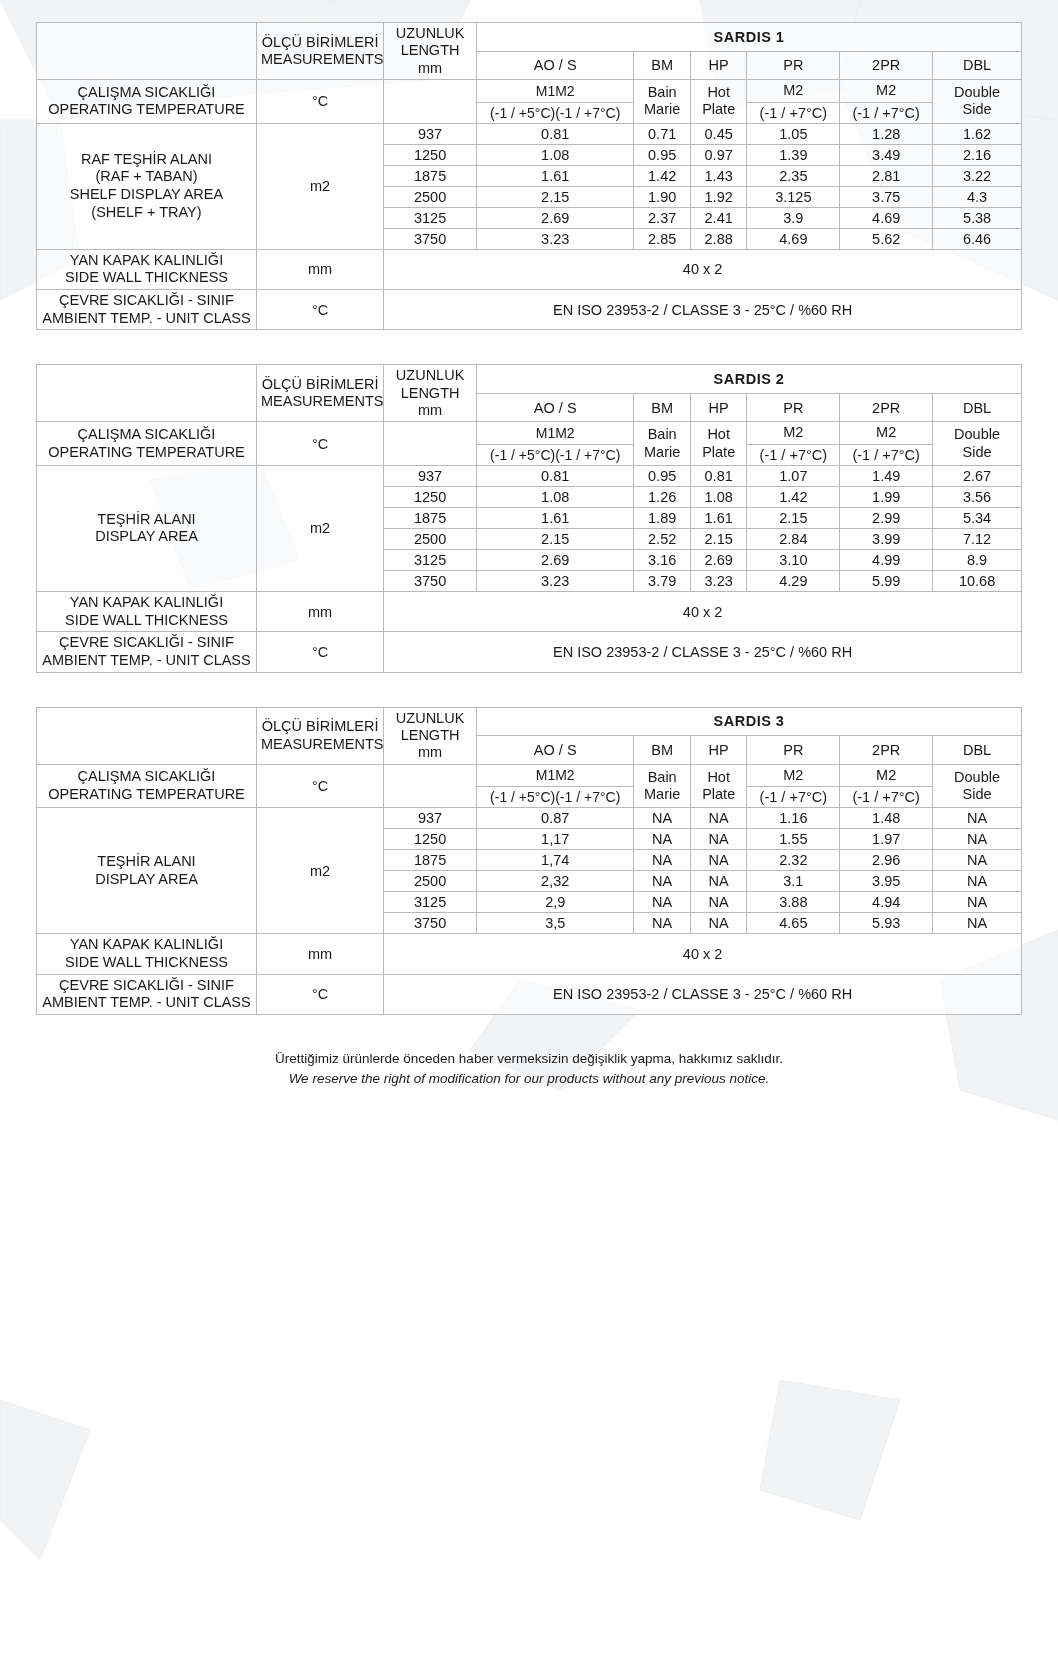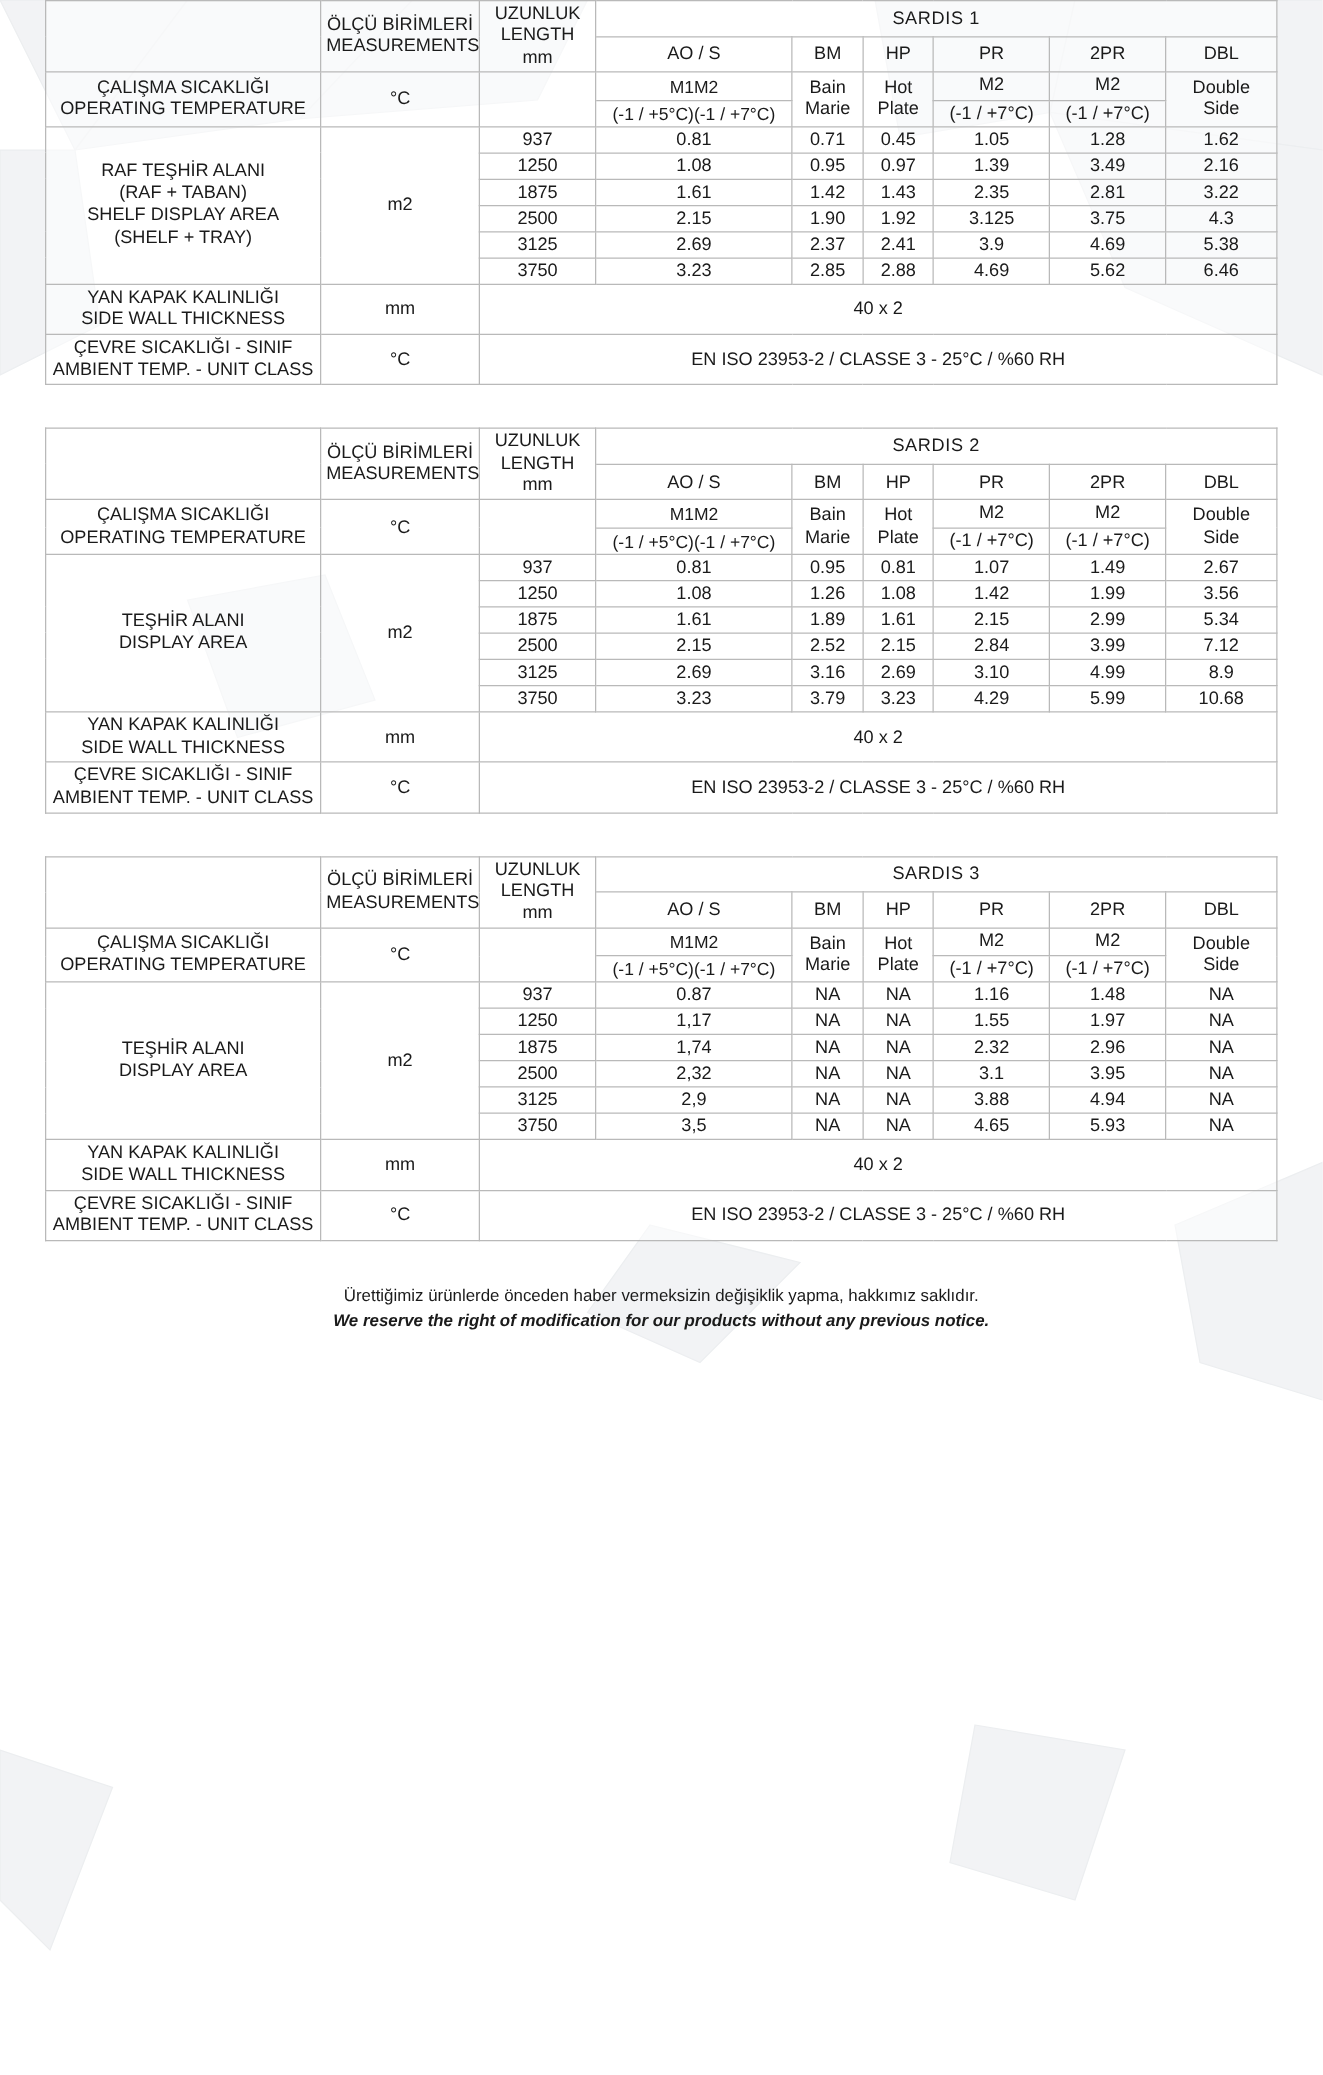--- a/index.html
+++ b/index.html
@@ -13,21 +13,21 @@
     position: relative;
     font-family: "Liberation Sans", sans-serif;
     color: #1a1a1a;
     overflow: hidden;
   }
   .page {
     position: relative;
     width: 1058px;
     height: 1660px;
     box-sizing: border-box;
-    padding: 0 36px 0 36px;
+    padding: 22px 36px 0 36px;
     background: #ffffff;
   }
   
   .bg-deco {
     position: absolute;
     top: 0; left: 0;
     width: 1058px;
     height: 1660px;
     pointer-events: none;
     z-index: 0;
@@ -57,21 +57,21 @@
     padding-left: 10px;
     font-size: 14.5px;
     line-height: 1.22;
     white-space: pre-line;
   }
   td.shade {
     background: rgba(232,232,232,0.85);
   }
   td.title {
     font-size: 25px;
-    font-weight: normal;
+    font-weight: bold;
     letter-spacing: 0.5px;
     color: #1a1a1a;
   }
   td.unit-head {
     font-size: 14.5px;
     line-height: 1.2;
     white-space: pre-line;
   }
   td.sub {
     font-size: 13.5px;
@@ -90,21 +90,20 @@
     position: relative;
     z-index: 1;
     margin-top: 6px;
     font-size: 13.5px;
     line-height: 1.45;
     color: #1a1a1a;
     text-align: center;
   }
   .footer .it {
     font-style: italic;
-    font-weight: bold;
   }
 </style>
 </head>
 <body>
 
 <div class="page">
 
   <svg class="bg-deco" viewBox="0 0 1058 1660" preserveAspectRatio="none">
     <g fill="#f2f3f5" stroke="#eceef0" stroke-width="1">
       <polygon points="0,0 150,0 60,120"></polygon>

